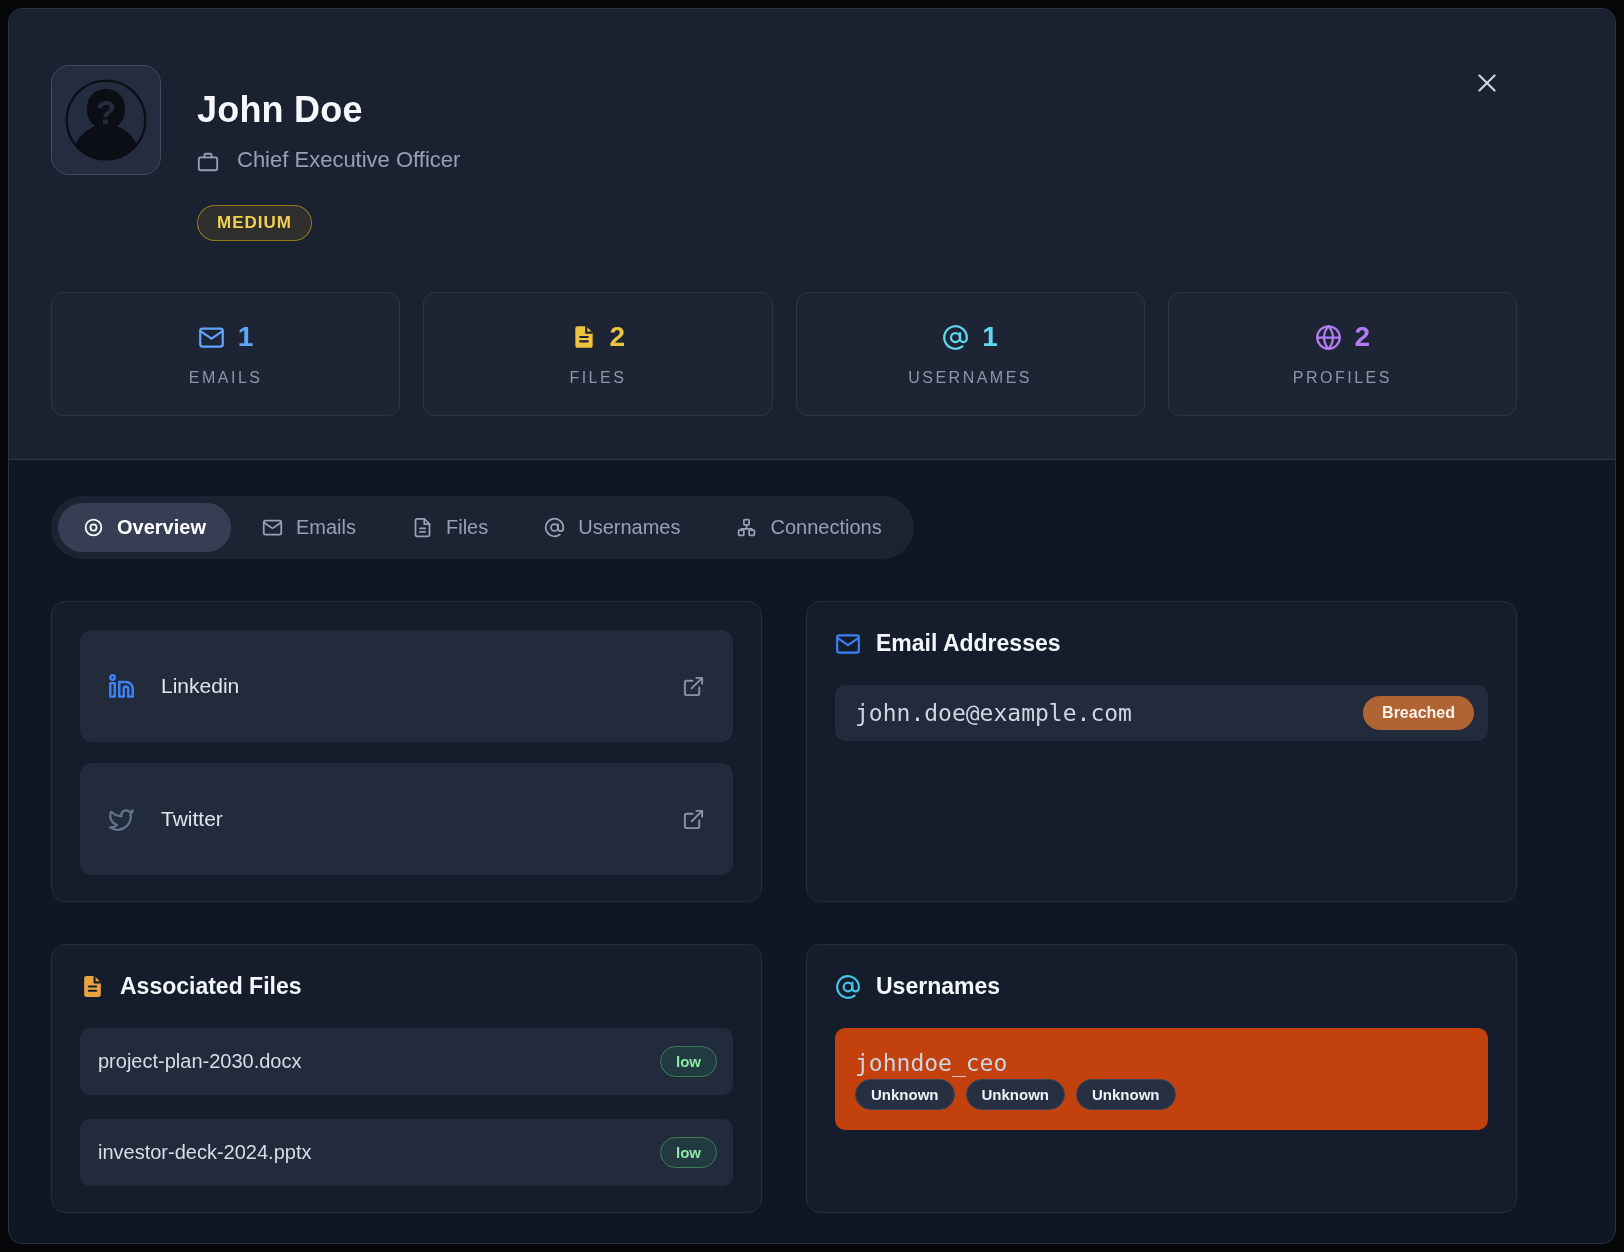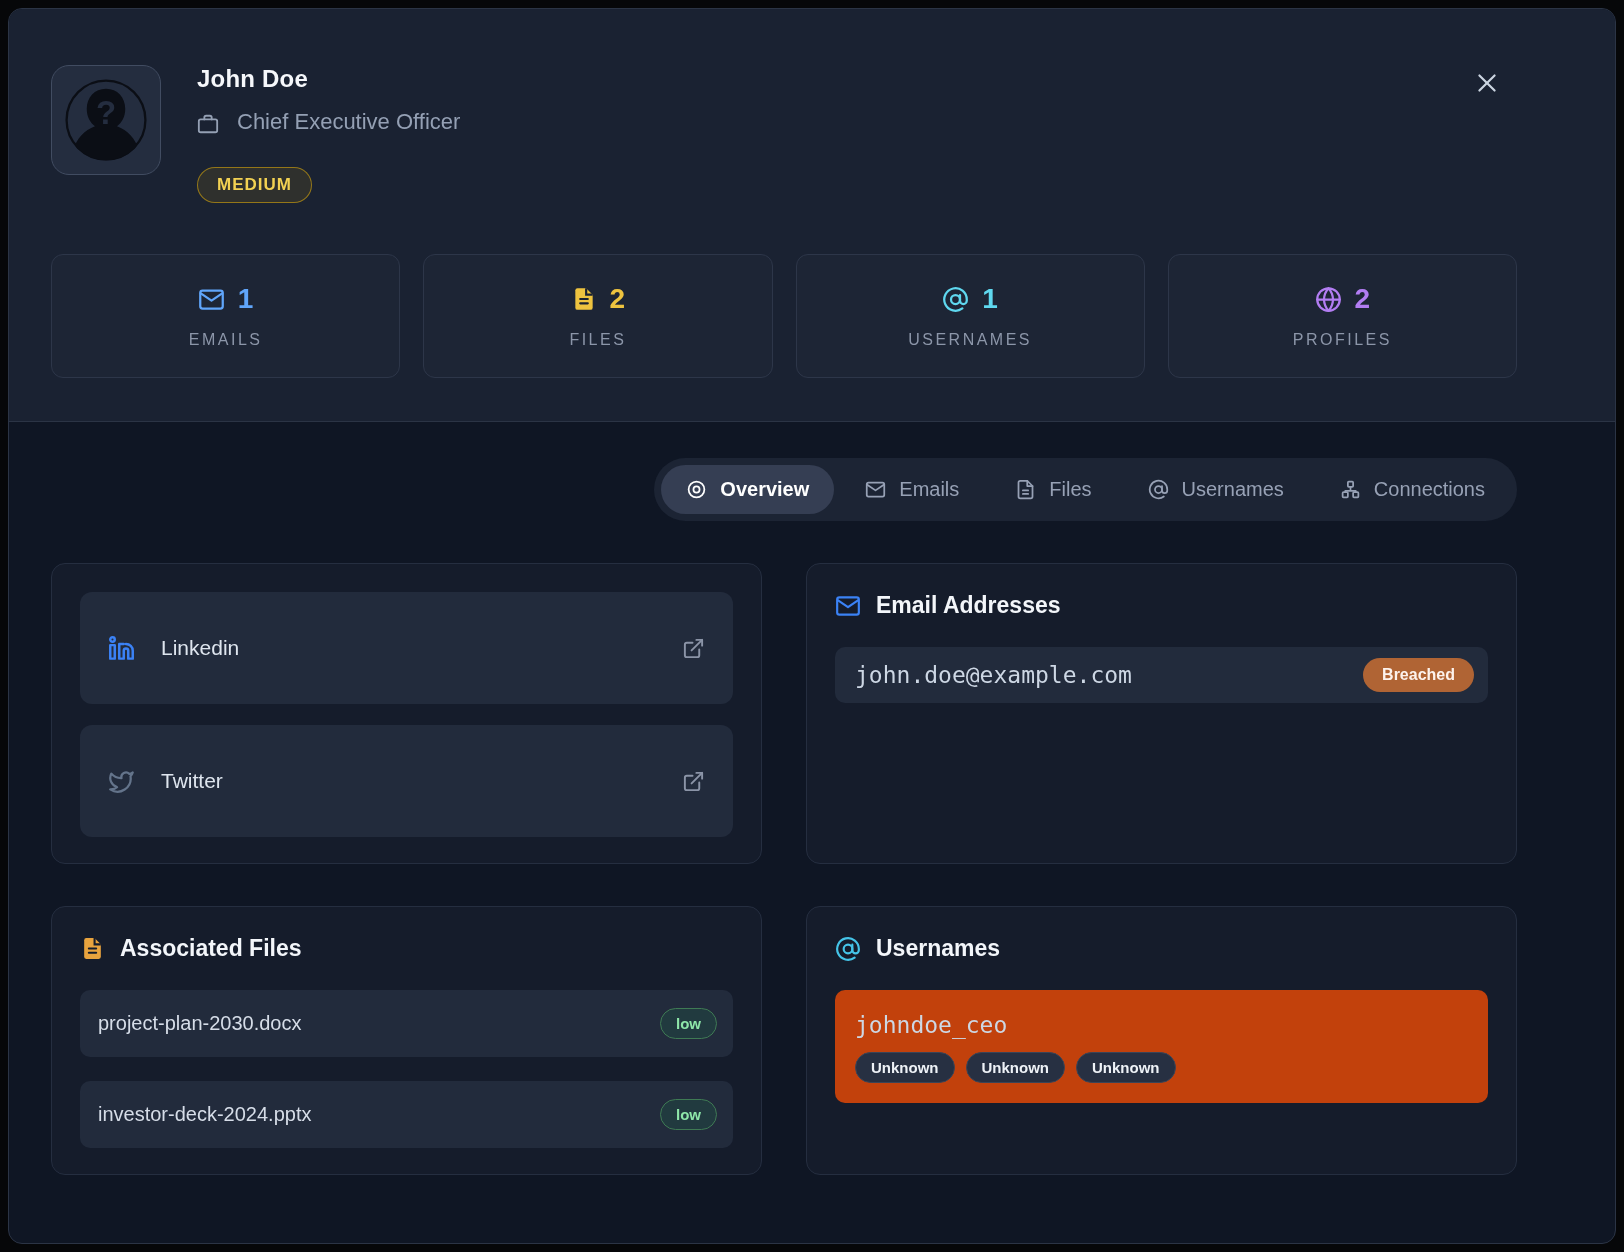--- a/index.html
+++ b/index.html
@@ -15,21 +15,21 @@
   .header {
     background:#1a2232; border-bottom:1px solid #2b3445;
     padding:56px 98px 43px 42px; position:relative;
   }
   .header-top { display:flex; gap:36px; }
   .avatar {
     width:110px; height:110px; border-radius:18px; flex:0 0 auto;
     background:#242d3f; border:1px solid #414c61;
     display:flex; align-items:center; justify-content:center;
   }
-  .person-name { font-size:24px; font-weight:700; color:#f6f8fb; letter-spacing:.2px; }
+  .person-name { font-size:36px; font-weight:700; color:#f6f8fb; letter-spacing:.2px;margin-top:24px; }
   .job-row { display:flex; align-items:flex-end; gap:18px; margin-top:16px; color:#94a0b4; font-size:22px; }
   .risk-badge {
     display:inline-block; margin-top:32px; color:#f2d152; font-size:17px; font-weight:700; letter-spacing:1px;
     background:rgba(234,179,8,0.10); border:1px solid rgba(234,179,8,0.55);
     padding:7px 19px; border-radius:18px;
   }
   .close-btn {
     position:absolute; top:58px; right:112px; width:32px; height:32px;
     background:none; border:none; cursor:pointer; color:#cbd5e1;
     display:flex; align-items:center; justify-content:center;
@@ -43,21 +43,21 @@
   }
   .stat-top { display:flex; align-items:center; gap:13px; font-size:28px; font-weight:700; }
   .stat-label { color:#8c96a9; font-size:16px; letter-spacing:2.5px; }
   .c-blue   { color:#60a5fa; }
   .c-yellow { color:#eec33f; }
   .c-cyan   { color:#5fd8ef; }
   .c-purple { color:#b27df2; }
 
   
   .body { padding:36px 98px 0 42px; }
-  .tabbar-wrap { display:flex; justify-content:flex-end; }
+  .tabbar-wrap { display:flex; justify-content:flex-start; }
   .tabbar {
     display:flex; align-items:center; gap:6px;
     background:#1c2434; border-radius:36px; padding:7px;
   }
   .tab {
     display:flex; align-items:center; gap:13px;
     color:#97a1b5; font-size:20px; padding:13px 25px; border-radius:26px;
     background:none; border:none; cursor:pointer; font-family:inherit;
   }
   .tab.active { background:#353e53; color:#ffffff; font-weight:700; }
@@ -96,21 +96,21 @@
     background:#222b3c; border-radius:10px; padding:18px 16px 18px 18px;
     margin-bottom:24px; font-size:20px; color:#d6dde8;
   }
   .file-row:last-child { margin-bottom:0; }
   .low-badge {
     color:#8ee6a9; background:rgba(34,197,94,0.10); border:1px solid #3f7a54;
     font-size:15px; font-weight:700; padding:6px 15px; border-radius:999px;
   }
 
   .username-row { background:#c2410c; border-radius:10px; padding:22px 20px 20px; }
-  .badges { display:flex; gap:11px; margin-top:14px; }
+  .badges { display:flex; gap:11px; margin-top:3px; }
   .unknown-badge {
     background:#273042; border:1px solid #3a4457; color:#eef2f7;
     font-size:15px; font-weight:700; padding:6px 15px; border-radius:999px;
   }
 
   svg { display:block; }
 </style>
 </head>
 <body>
 

